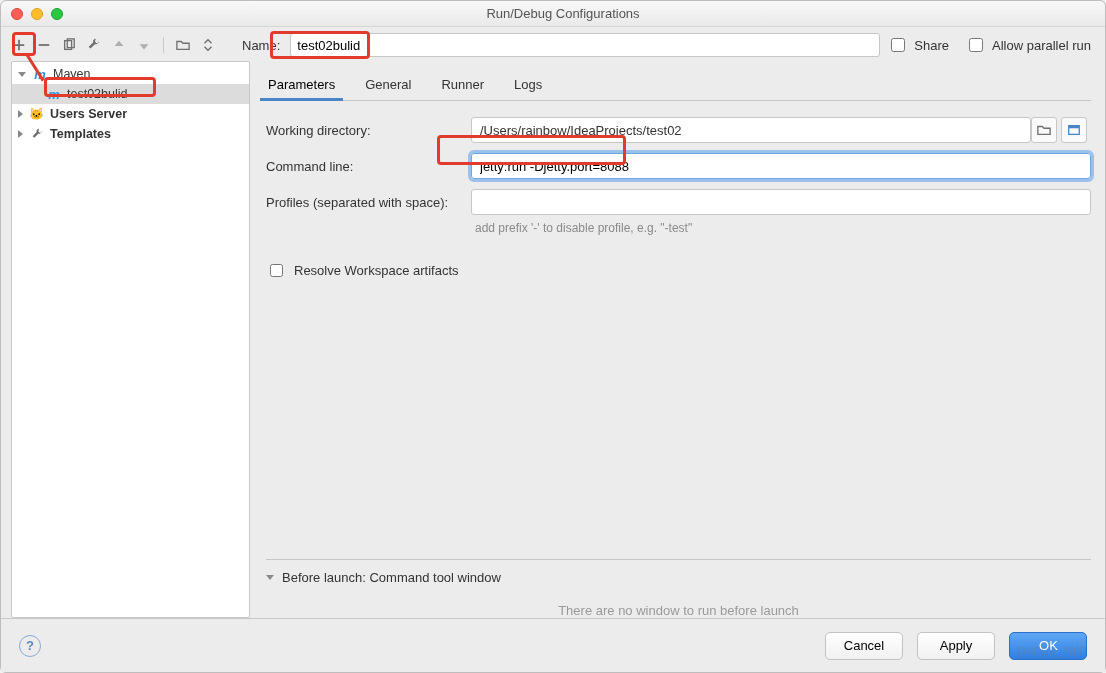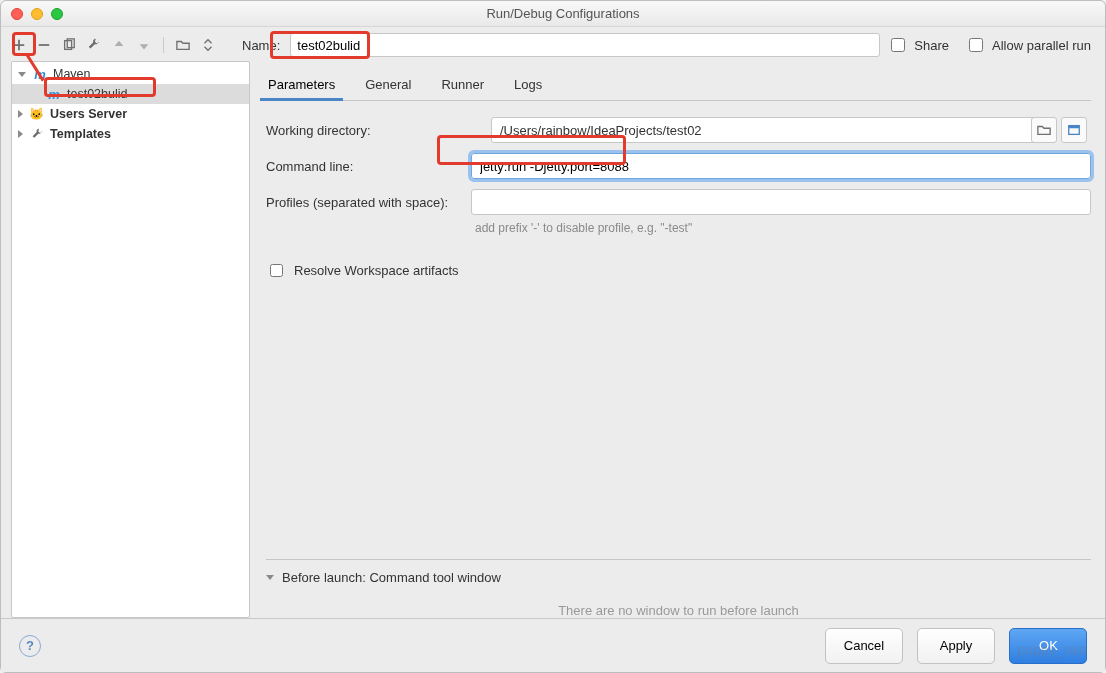--- a/index.html
+++ b/index.html
@@ -183,21 +183,21 @@
   .form label { color:#333; }
   .txt {
     height:26px;
     border:1px solid #c7c7c7;
     border-radius:3px;
     background:#fff;
     padding:3px 8px;
     font-size:13px;
     width:100%;
   }
-  .txt.readonly { color:#333; background:#fff;margin-left:20px;}
+  .txt.readonly { color:#333; background:#fff;}
   .txt.focus {
     outline: 3px solid #9bc1ef;
     border-color:#6fa7df;
   }
   .iconbtn {
     width:26px; height:26px;
     border:1px solid #c7c7c7; border-radius:3px;
     background:#fafafa;
     display:flex; align-items:center; justify-content:center;
     cursor:pointer;
@@ -232,21 +232,21 @@
     padding: 0 18px;
     background:#ececec;
   }
   .help {
     width:22px; height:22px; border:1.5px solid #8aa9d6; border-radius:50%;
     color:#5a87c1; display:flex; align-items:center; justify-content:center;
     font-weight:600; cursor:pointer;
   }
   .btns { margin-left:auto; display:flex; gap:14px; }
   .btn {
-    min-width:78px; height:36px;
+    min-width:78px; height:28px;
     border:1px solid #c2c2c2; border-radius:5px;
     background:linear-gradient(#ffffff,#f1f1f1);
     cursor:pointer;
     font-size:13px;
     padding:0 14px;
   }
   .btn.primary {
     background:linear-gradient(#5fa7f4,#2f7fe2);
     border-color:#2a6fca;
     color:#fff;

